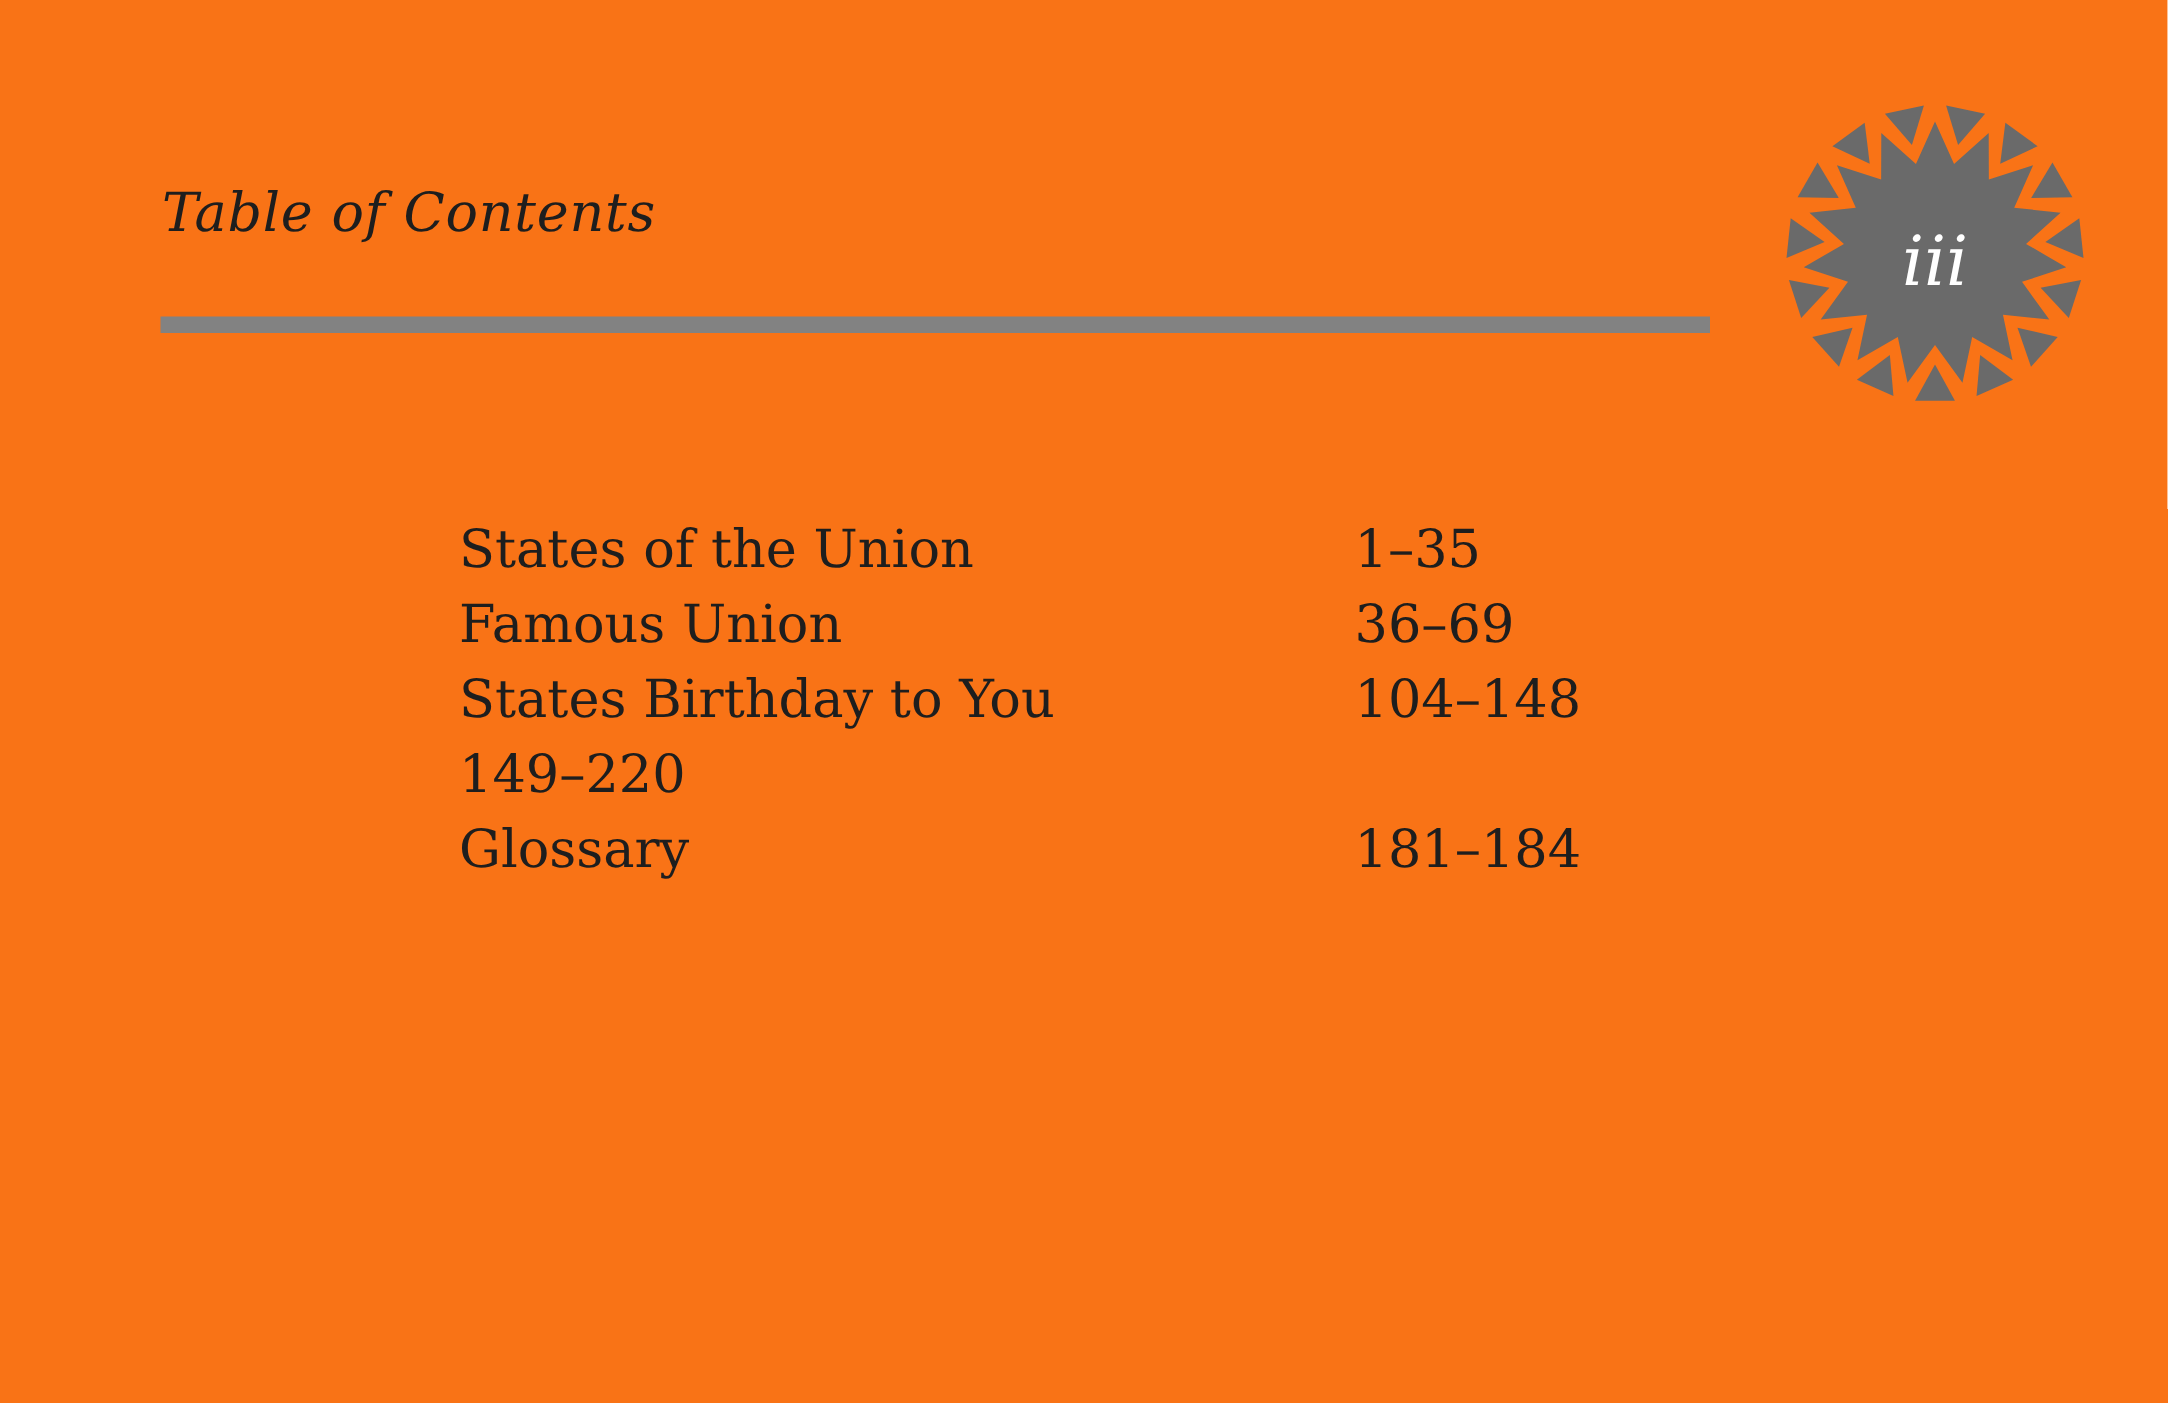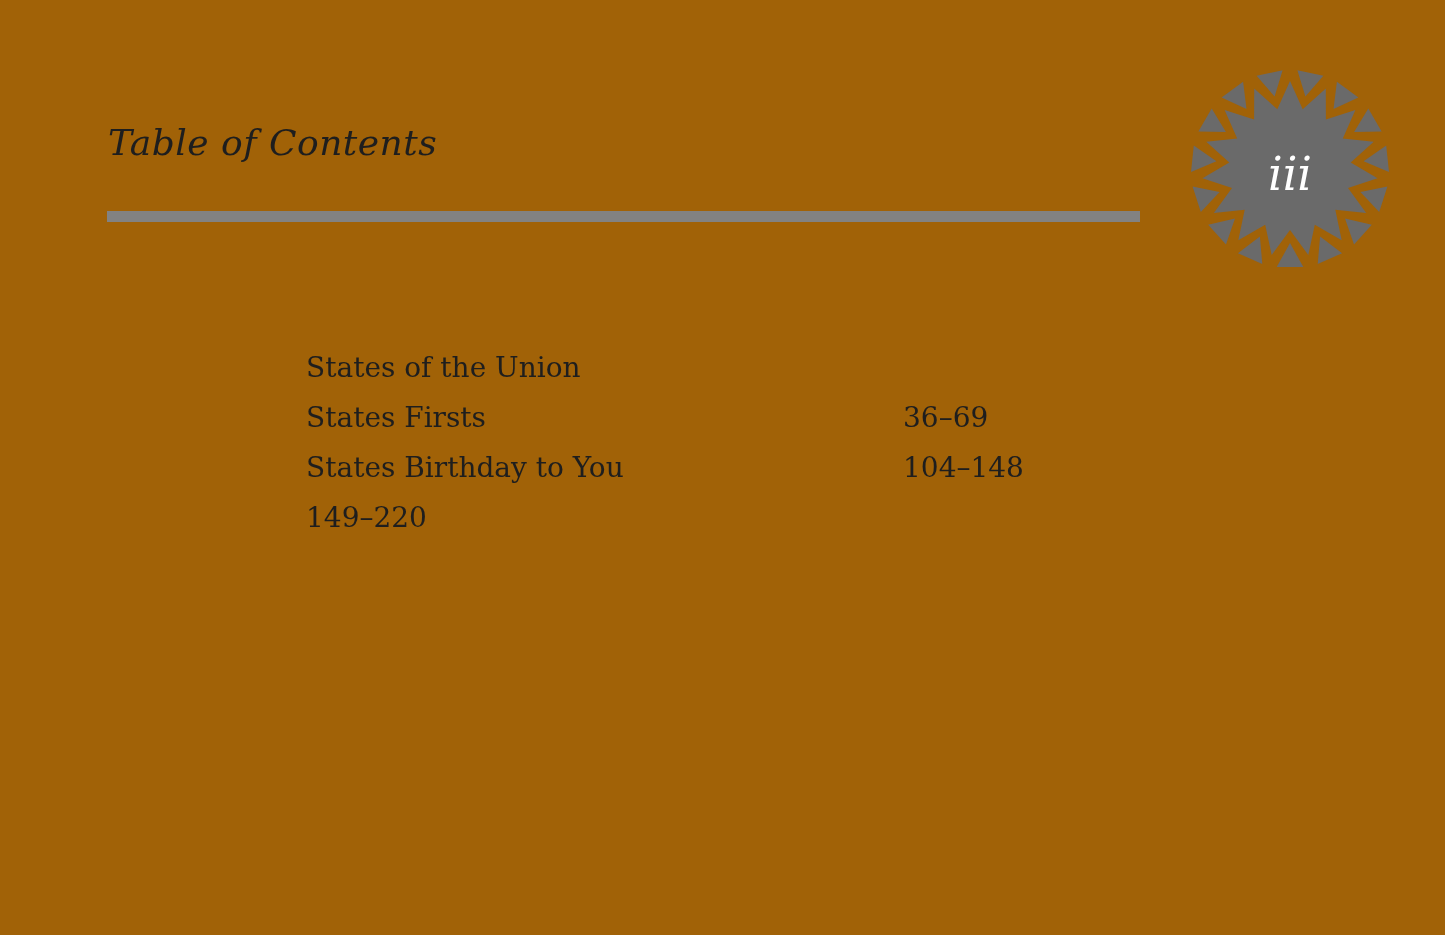--- a/index.html
+++ b/index.html
@@ -1,20 +1,20 @@
 <!DOCTYPE html>
 <html><head>
 <meta charset="utf-8">
 <style>
   html, body { margin: 0; padding: 0; background: #ffffff; }
   .page {
     position: relative;
     width: 1445px;
     height: 935px;
-    background: #a16207;
+    background: #f97316;
     overflow: hidden;
     font-family: "DejaVu Serif", serif;
     color: var(--text, #1e1e1e);
   }
   .title {
     position: absolute;
     left: 108px;
     top: 122px;
     margin: 0;
     font-family: "DejaVu Serif", serif;
@@ -51,21 +51,21 @@
   .toc {
     position: absolute;
     left: 306px;
     top: 349px;
     width: 840px;
   }
   .toc-row {
     display: flex;
     align-items: flex-start;
     margin-bottom: 13px;
-    font-size: 28px;
+    font-size: 35px;
     line-height: 37px;
   }
   .toc-label {
     width: 597px;
     flex: 0 0 597px;
     white-space: pre-line;
   }
   .toc-pages {
     flex: 1;
     white-space: nowrap;
@@ -101,32 +101,37 @@
           <polygon points="67.6,7.8 93.6,2.3 85.6,28.6" fill="#6a6a6a"></polygon>
         </g>
       <text class="badge-num" x="101" y="122">iii</text>
     </svg>
   </div>
 
   <div class="toc">
 
     <div class="toc-row">
       <div class="toc-label">States of the Union</div>
+      <div class="toc-pages">1–35</div>
     </div>
 
     <div class="toc-row">
-      <div class="toc-label">States Firsts</div>
+      <div class="toc-label">Famous Union</div>
       <div class="toc-pages">36–69</div>
     </div>
 
 
     <div class="toc-row">
       <div class="toc-label">States Birthday to You</div>
       <div class="toc-pages">104–148</div>
     </div>
 
     <div class="toc-row">
       <div class="toc-pages">149–220</div>
     </div>
 
+    <div class="toc-row">
+      <div class="toc-label">Glossary</div>
+      <div class="toc-pages">181–184</div>
+    </div>
 
   </div>
 </div>
 
 </body></html>

